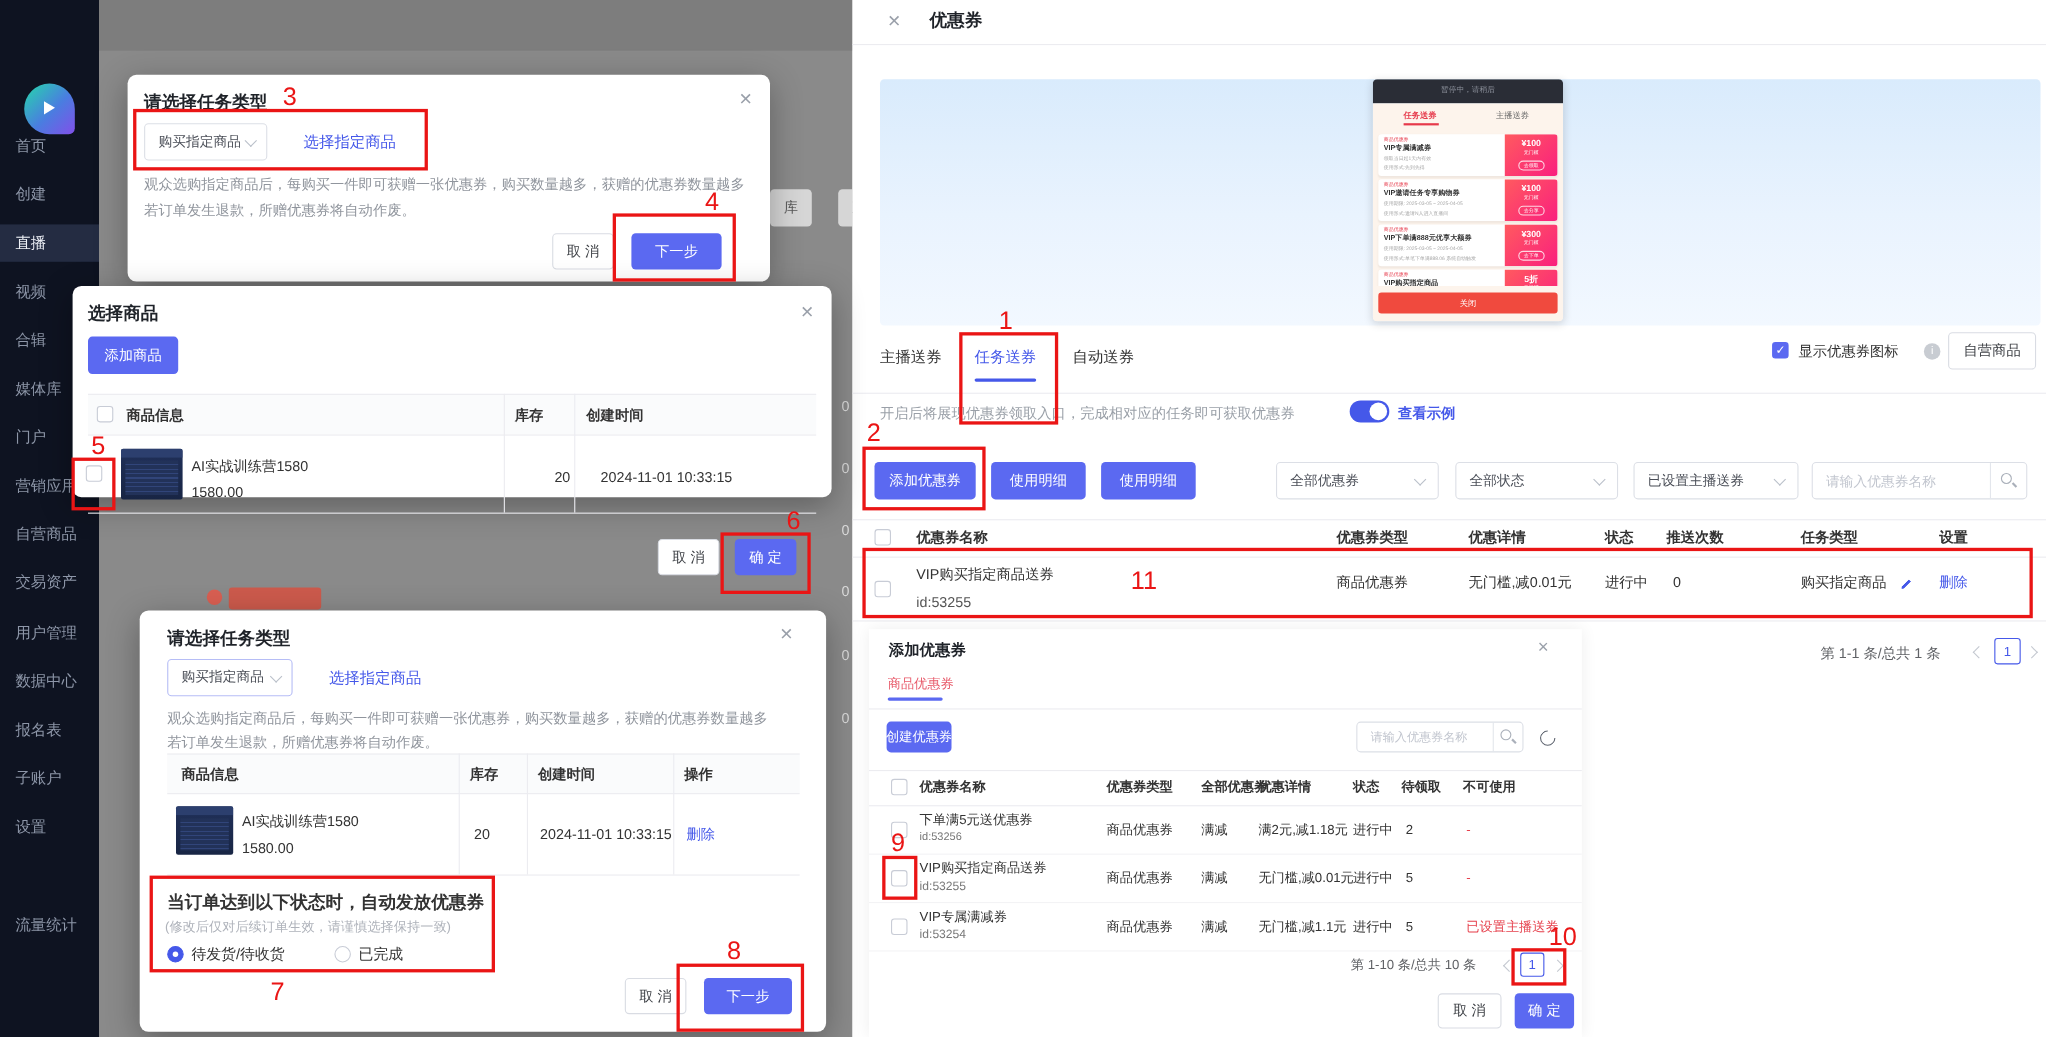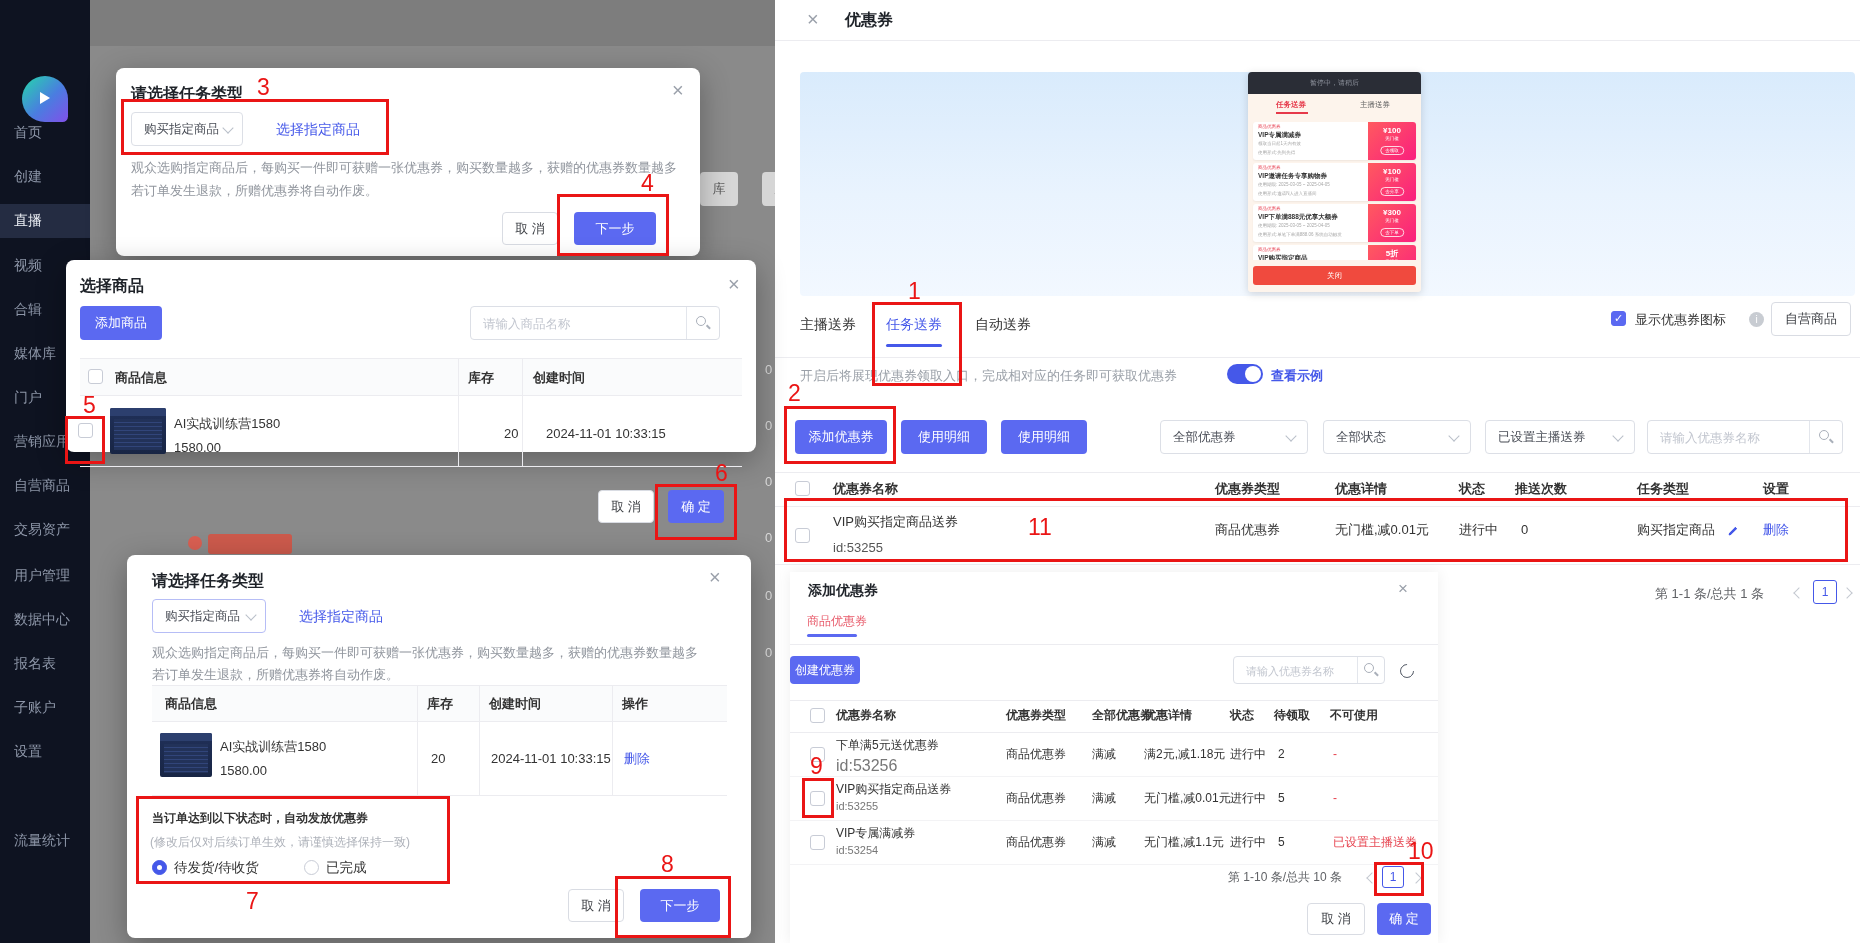--- a/index.html
+++ b/index.html
@@ -271,21 +271,21 @@
       </span>
     <span class="chevp" style="left:1068px;top:589px;transform:rotate(-45deg)"></span>
 
     <div style="position:absolute;left:15px;top:572px;width:648px;height:371px;background:#fff;box-shadow:0 0 14px rgba(0,0,0,.07)">
       <span class="t b" style="left:18px;top:10px;font-size:14px;color:#1f2329">添加优惠券</span>
       <span class="x" style="left:608px;top:8px;font-size:17px">×</span>
       <span class="t" style="left:17px;top:42px;font-size:12px;color:#e85a6a">商品优惠券</span>
       <div style="position:absolute;left:17px;top:62px;width:50px;height:3px;background:#5b69f1;border-radius:2px"></div>
       <div class="hline" style="left:0;top:72px;width:648px"></div>
 
-      <button class="btnp" style="left:0;top:84px;width:70px;height:28px;font-size:12px">
+      <button class="btnp" style="left:16px;top:84px;width:59px;height:28px;font-size:12px">
           <span>创建优惠券</span>
         </button>
       <div class="inputbox" style="left:443px;top:84px;width:152px;height:28px">
         <input type="text" style="font-size: 11px;" placeholder="请输入优惠券名称">
         <span class="iconcell" style="width:26px">
             <span class="mag"></span>
           </span>
       </div>
       <span class="refresh" style="left:610px;top:92px"></span>
 
@@ -296,21 +296,21 @@
       <span class="t b" style="left:302px;top:136px;font-size:12px">全部优惠券</span>
       <span class="t b" style="left:354px;top:136px;font-size:12px">优惠详情</span>
       <span class="t b" style="left:440px;top:136px;font-size:12px">状态</span>
       <span class="t b" style="left:484px;top:136px;font-size:12px">待领取</span>
       <span class="t b" style="left:540px;top:136px;font-size:12px">不可使用</span>
       <div class="hline" style="left:0;top:160px;width:648px"></div>
 
       <div style="position:absolute;left:0;top:160px;width:648px;height:44px">
         <span class="cb" style="left:20px;top:15px"></span>
         <span class="t" style="left:46px;top:6px;font-size:12px">下单满5元送优惠券</span>
-        <span class="t" style="left:46px;top:24px;font-size:16px;color:#777">id:53256</span>
+        <span class="t" style="left:46px;top:24px;font-size:10px;color:#777">id:53256</span>
         <span class="t" style="left:216px;top:15px;font-size:12px">商品优惠券</span>
         <span class="t" style="left:302px;top:15px;font-size:12px">满减</span>
         <span class="t" style="left:354px;top:15px;font-size:12px">满2元,减1.18元</span>
         <span class="t" style="left:440px;top:15px;font-size:12px">进行中</span>
         <span class="t" style="left:488px;top:15px;font-size:12px">2</span>
         <span class="t red" style="left:543px;top:15px;font-size:12px">-</span>
         <div class="hline" style="left:0;top:44px;width:648px;background:#f3f3f5"></div>
       </div>
       <div style="position:absolute;left:0;top:204px;width:648px;height:44px">
         <span class="cb" style="left:20px;top:15px"></span>
@@ -370,26 +370,20 @@
         <span>下一步</span>
       </button>
   </div>
 
   <div class="modal" style="left:66px;top:260px;width:690px;height:192px;z-index:30">
     <span class="t b" style="left:14px;top:16px;font-size:16px;color:#1f2329">选择商品</span>
     <span class="x" style="left:662px;top:14px">×</span>
     <button class="btnp" style="left:14px;top:46px;width:82px;height:34px">
         <span>添加商品</span>
       </button>
-    <div class="inputbox" style="left:404px;top:46px;width:250px;height:34px">
-      <input type="text" placeholder="请输入商品名称" style="">
-      <span class="iconcell">
-          <span class="mag"></span>
-        </span>
-    </div>
     <div style="position:absolute;left:14px;top:98px;width:662px;height:37px;background:#fafbfc"></div>
     <div class="hline" style="left:14px;top:98px;width:662px"></div>
     <div class="hline" style="left:14px;top:135px;width:662px"></div>
     <div class="hline" style="left:14px;top:206px;width:662px"></div>
     <div class="vline" style="left:392px;top:98px;height:108px"></div>
     <div class="vline" style="left:456px;top:98px;height:108px"></div>
     <span class="cb" style="left:22px;top:109px"></span>
     <span class="t b" style="left:49px;top:110px">商品信息</span>
     <span class="t b" style="left:402px;top:110px">库存</span>
     <span class="t b" style="left:467px;top:110px">创建时间</span>
@@ -427,21 +421,21 @@
     <span class="t b" style="left:38px;top:141px">商品信息</span>
     <span class="t b" style="left:300px;top:141px">库存</span>
     <span class="t b" style="left:362px;top:141px">创建时间</span>
     <span class="t b" style="left:495px;top:141px">操作</span>
     <span class="thumb" style="left:33px;top:178px;width:52px;height:44px"></span>
     <span class="t" style="left:93px;top:184px">AI实战训练营1580</span>
     <span class="t" style="left:93px;top:208px">1580.00</span>
     <span class="t" style="left:304px;top:196px">20</span>
     <span class="t" style="left:364px;top:196px">2024-11-01 10:33:15</span>
     <span class="t link" style="left:497px;top:196px">删除</span>
-    <span class="t b" style="left:25px;top:256px;font-size:12px">当订单达到以下状态时，自动发放优惠券</span>
+    <span class="t b" style="left:25px;top:256px;font-size:16px">当订单达到以下状态时，自动发放优惠券</span>
     <span class="t" style="left:23px;top:280px;font-size:12px;color:#aeb2ba">(修改后仅对后续订单生效，请谨慎选择保持一致)</span>
     <span class="radio on" style="left:25px;top:305px"></span>
     <span class="t" style="left:47px;top:305px;font-size:13.5px">待发货/待收货</span>
     <span class="radio" style="left:177px;top:305px"></span>
     <span class="t" style="left:199px;top:305px;font-size:13.5px">已完成</span>
     <button class="btno" style="left:441px;top:334px;width:56px;height:33px">
         <span>取 消</span>
       </button>
     <button class="btnp" style="left:513px;top:334px;width:80px;height:33px">
         <span>下一步</span>

